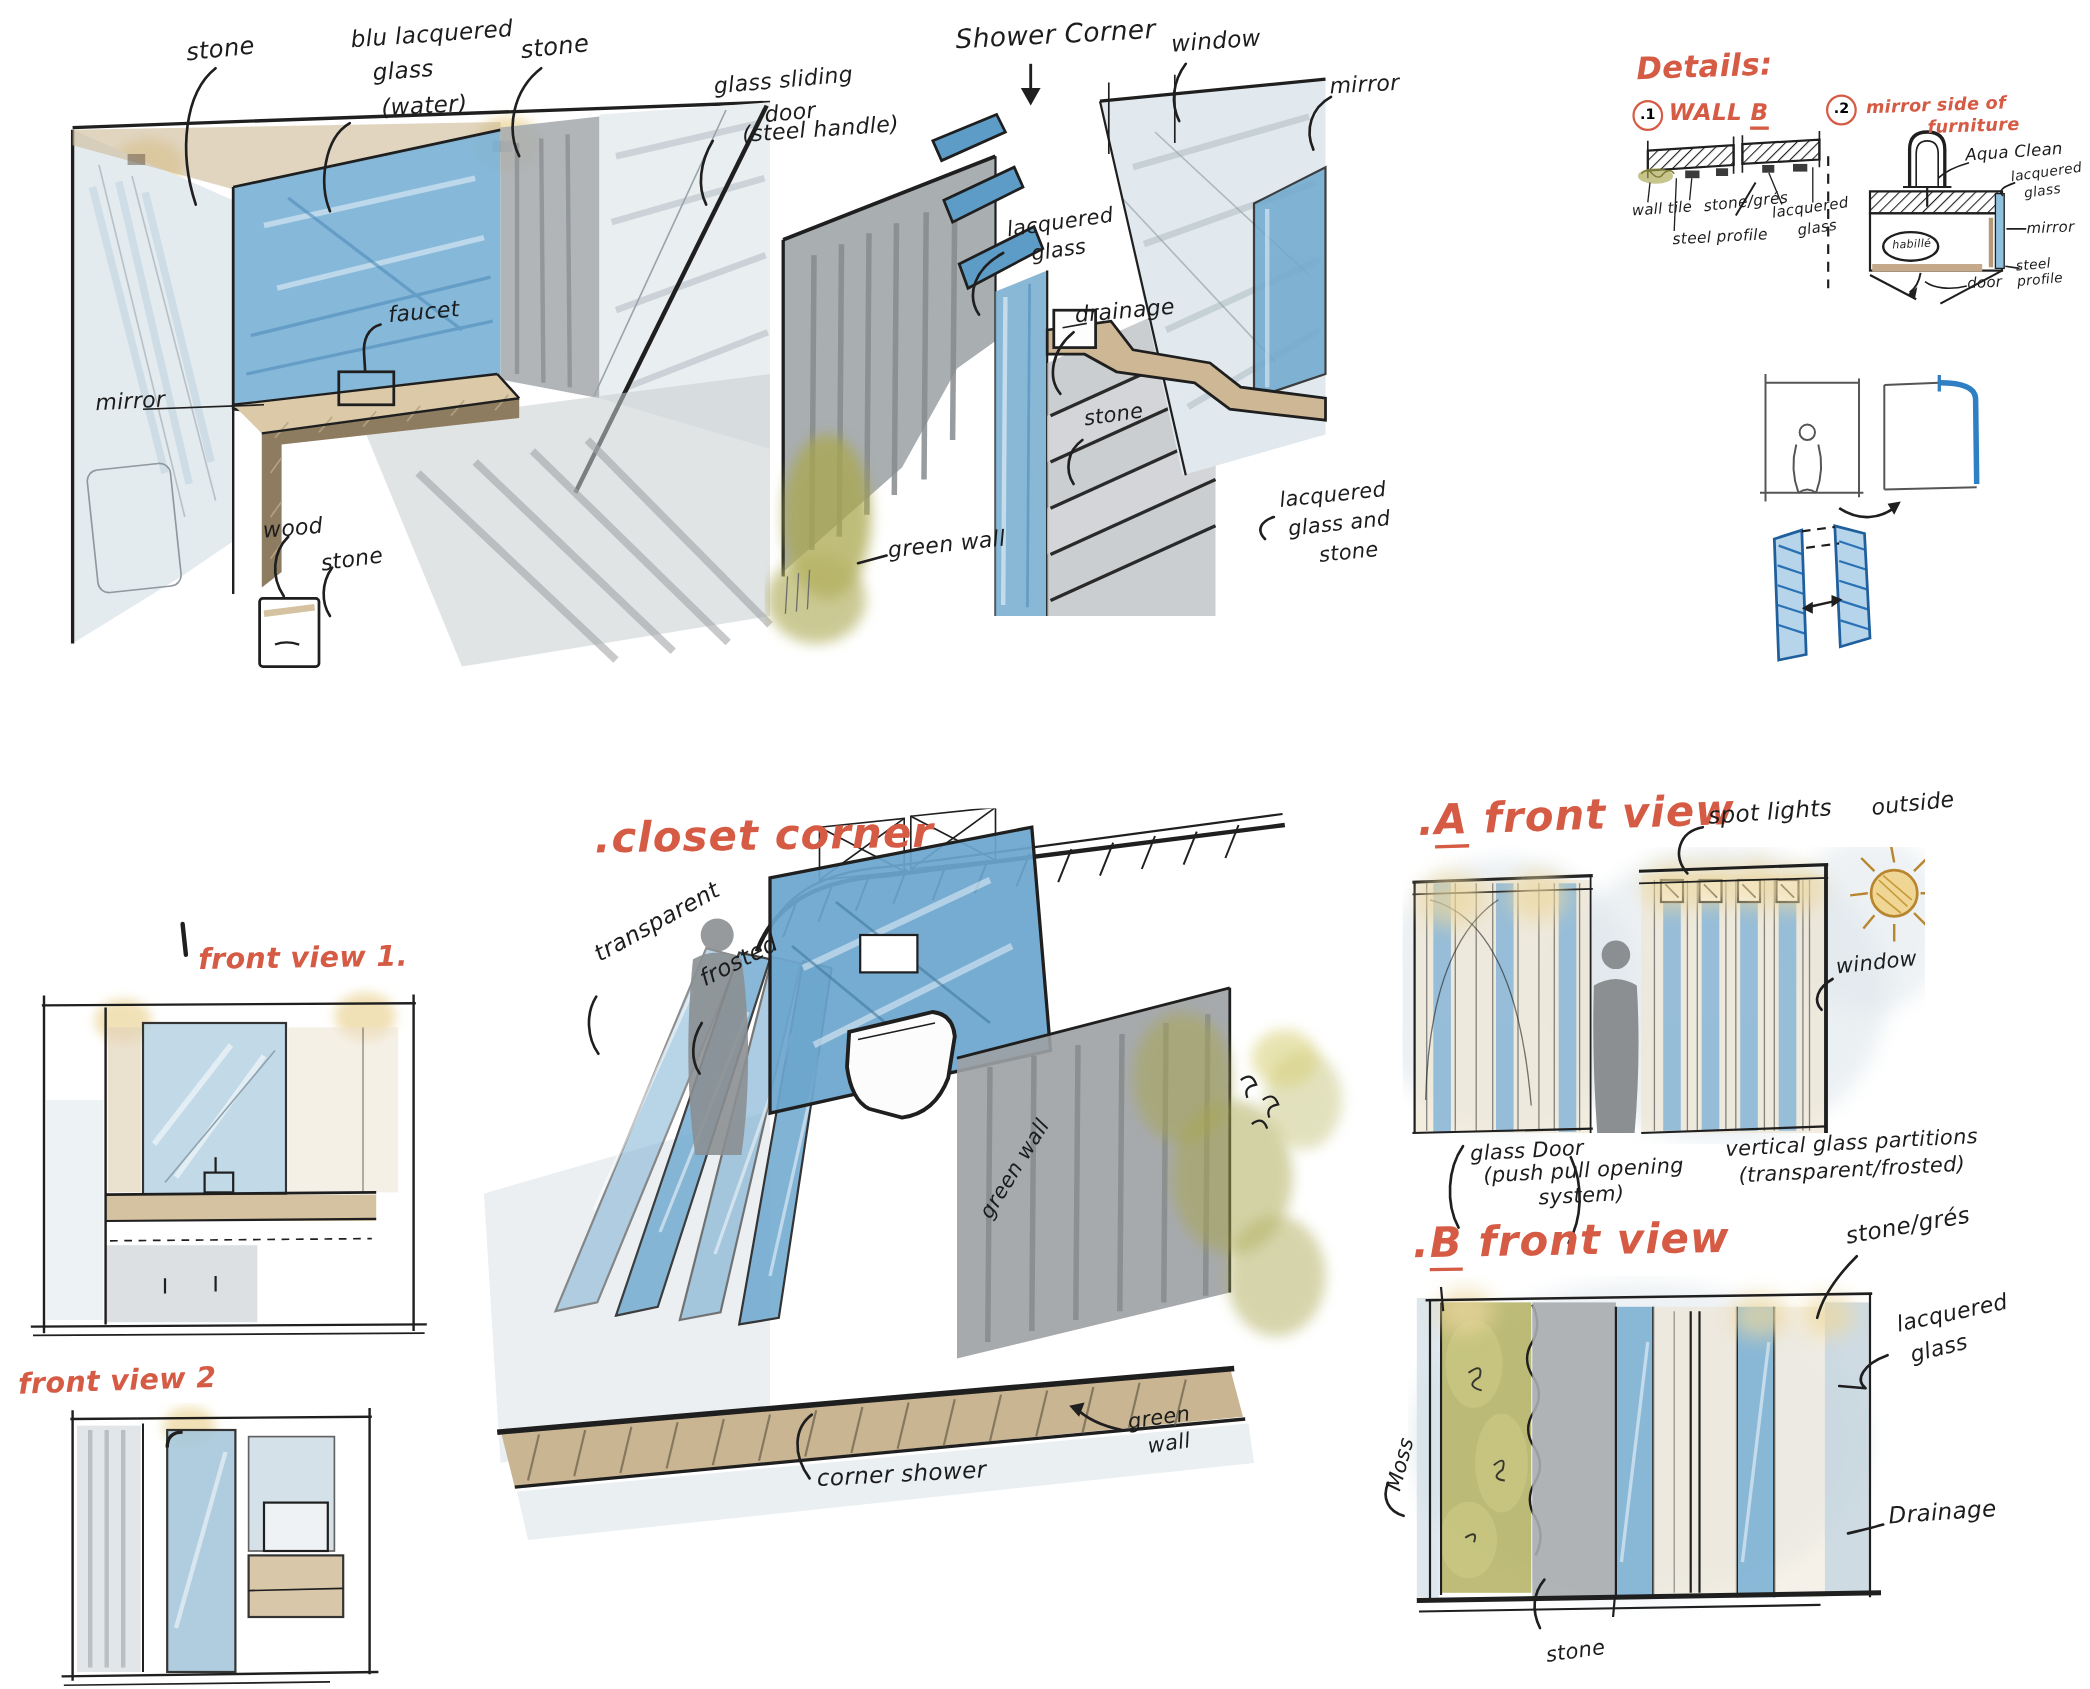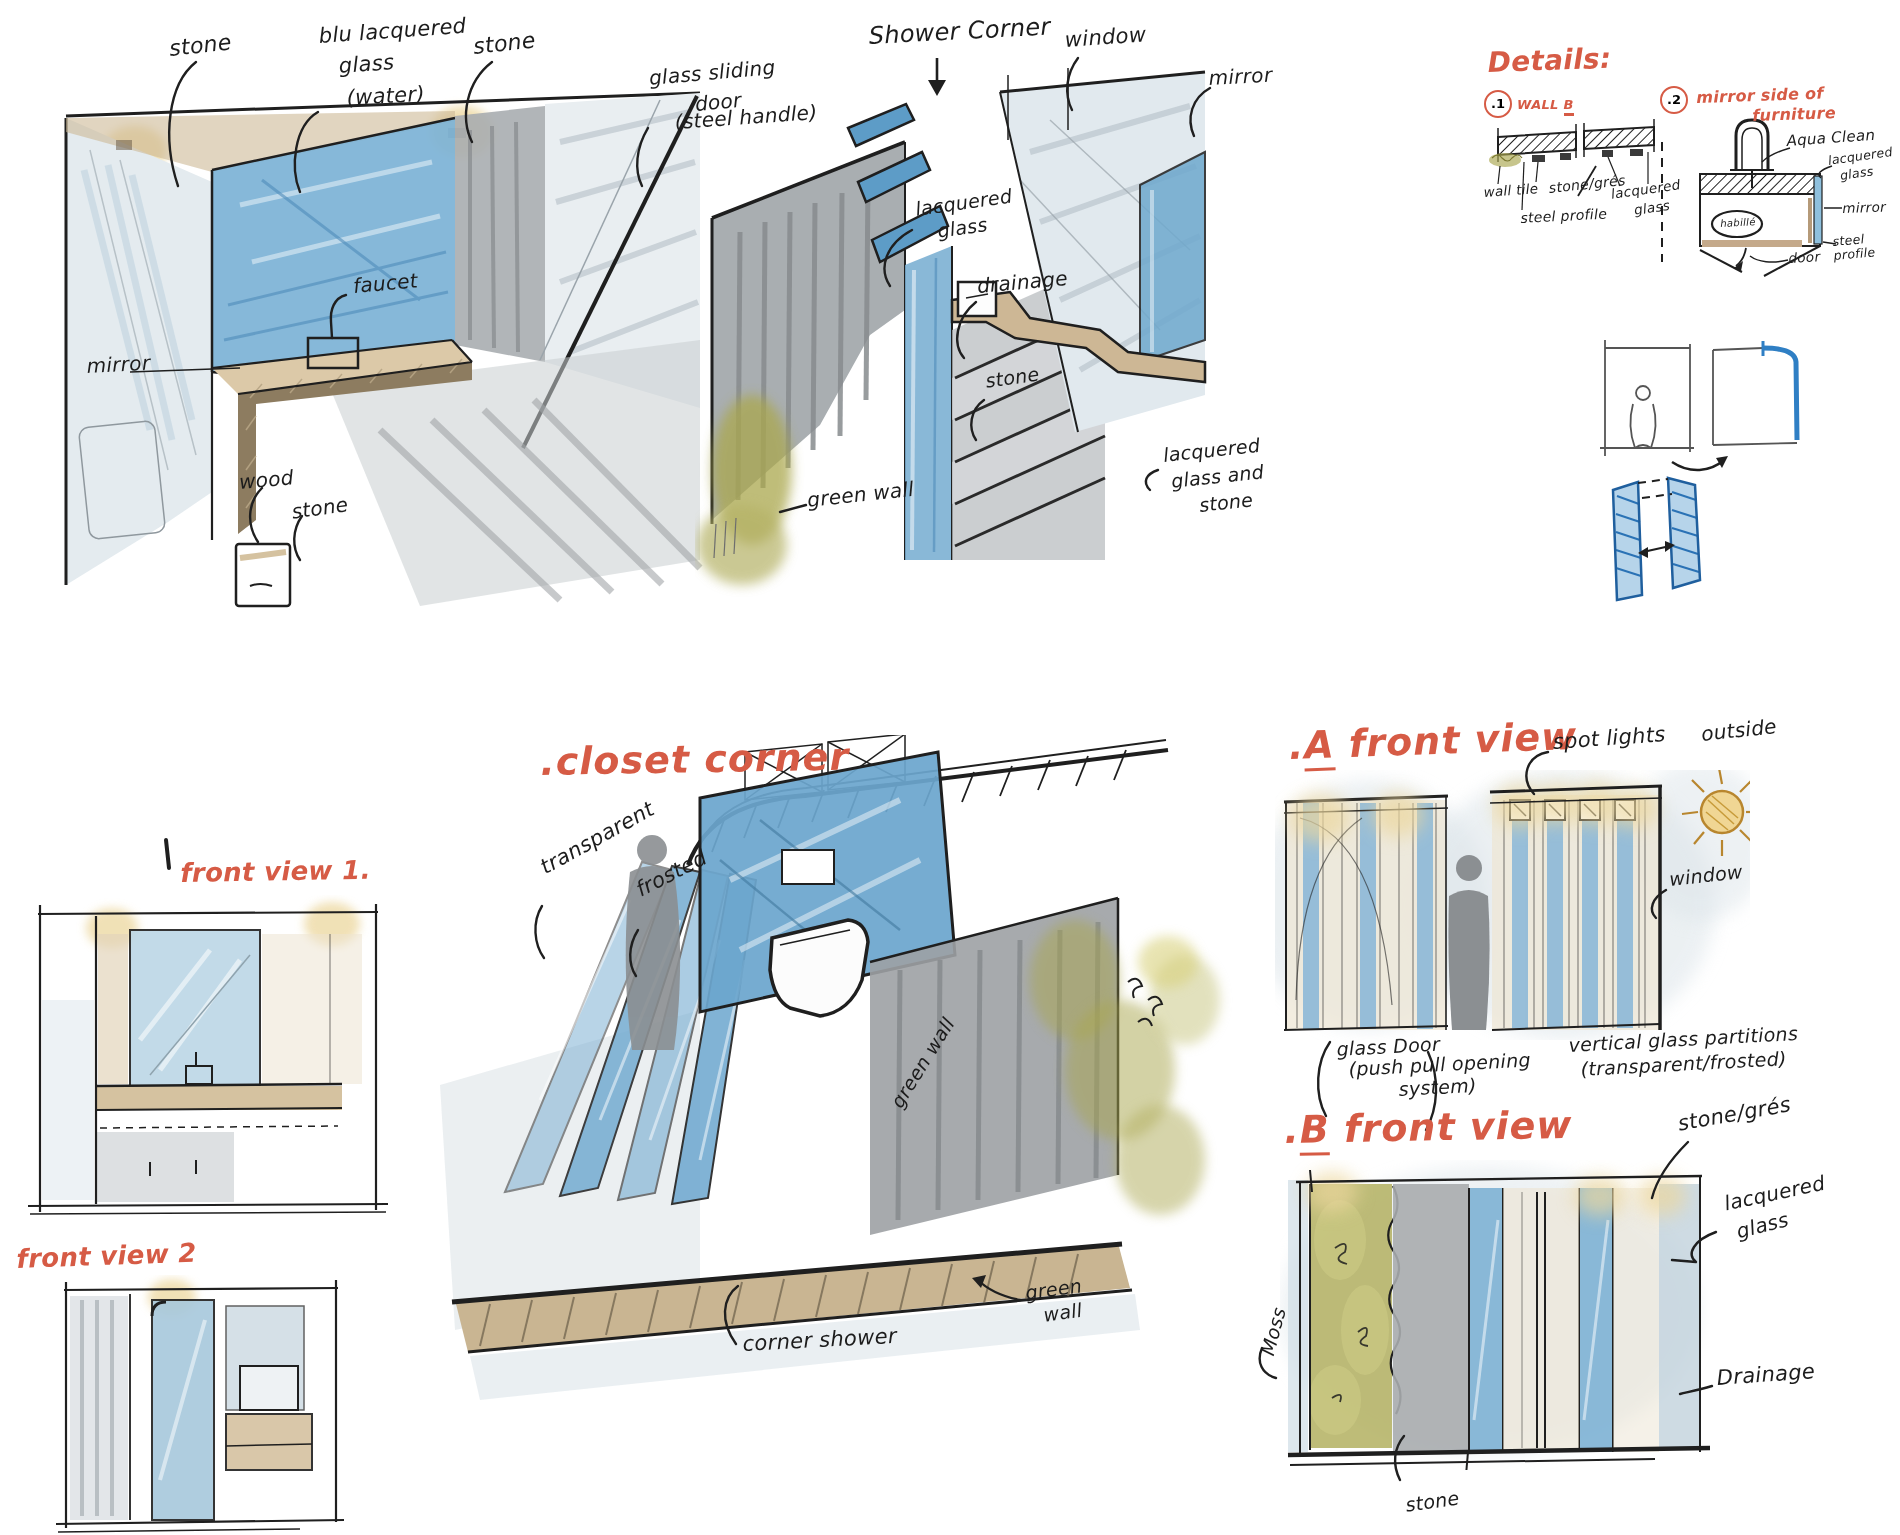--- a/index.html
+++ b/index.html
@@ -2,21 +2,21 @@
 <html><head>
 <meta charset="utf-8">
 <style>
   html,body{margin:0;padding:0;background:#fff;}
   #canvas{position:relative;width:1900px;height:1535px;background:#ffffff;overflow:hidden;
           font-family:"DejaVu Sans",sans-serif;}
   svg{position:absolute;}
   .lbl{position:absolute;font:italic 21px "DejaVu Sans",sans-serif;color:#1c1c1c;
        white-space:nowrap;letter-spacing:.3px;transform-origin:left top;z-index:30;}
   .s24{font-size:24px}.s22{font-size:22px}.s20{font-size:20px}.s19{font-size:19px}
-  .s17{font-size:13px}.s16{font-size:16px}.s15{font-size:15px}.s14{font-size:14px}
+  .s17{font-size:21px}.s16{font-size:16px}.s15{font-size:15px}.s14{font-size:14px}
   .s13{font-size:13.5px}.s12{font-size:12.5px}.s10{font-size:10px}
   .red{color:#d65b45;font-weight:bold;font-style:italic;}
   .t-big{font-size:38px;letter-spacing:1px;}
   .t-med{font-size:26px;}
   .t-det{font-size:28px;}
   .ul{border-bottom:3px solid #d65b45;padding-bottom:1px;}
   .circ{display:inline-block;border:2.5px solid #d65b45;border-radius:50%;width:24px;height:24px;
         line-height:24px;text-align:center;font-size:13px;font-weight:bold;font-style:normal;
         vertical-align:middle;margin-right:5px;}
   .hdr{z-index:30;position:absolute;}

